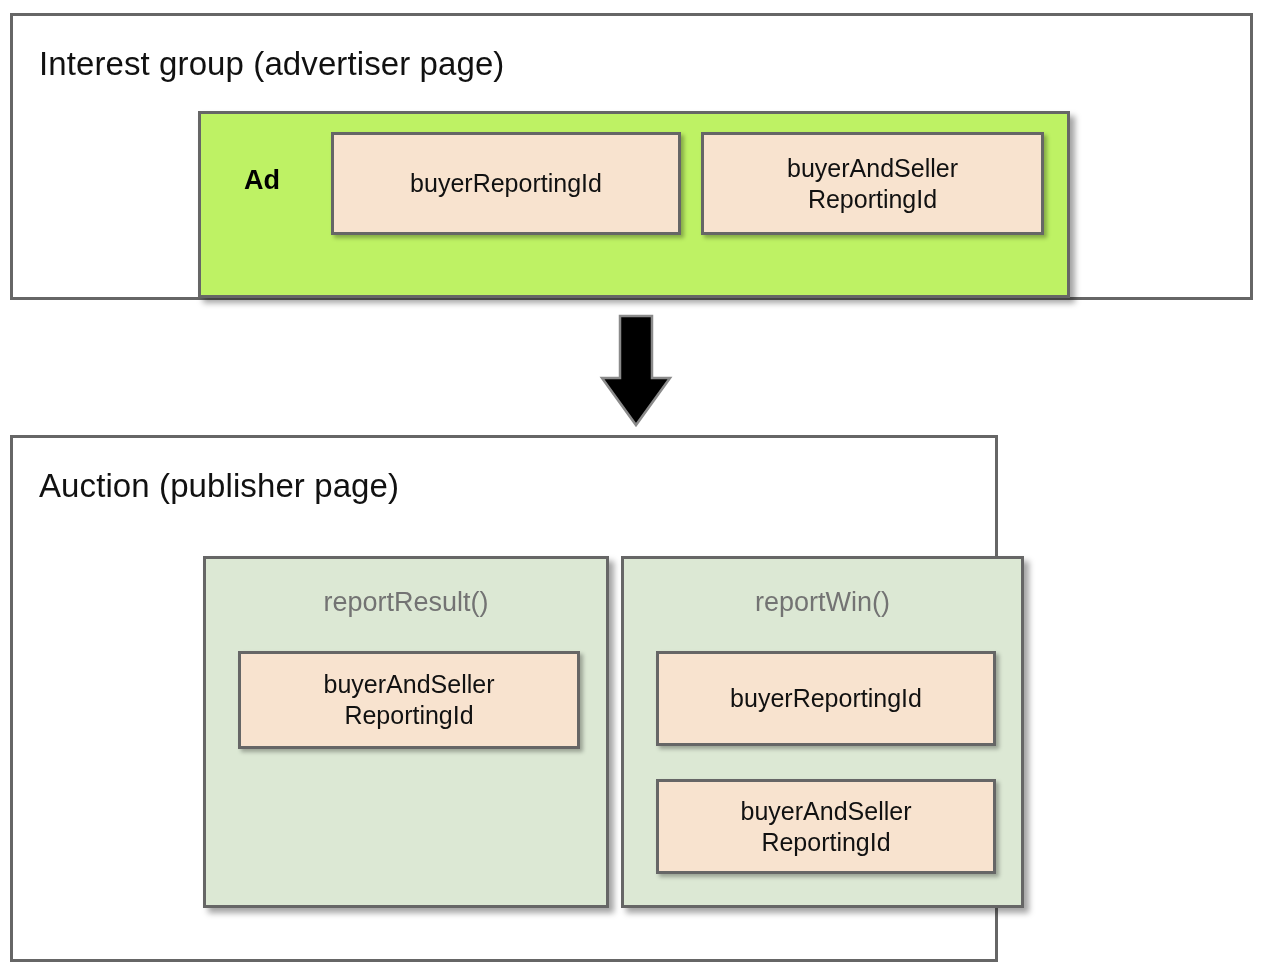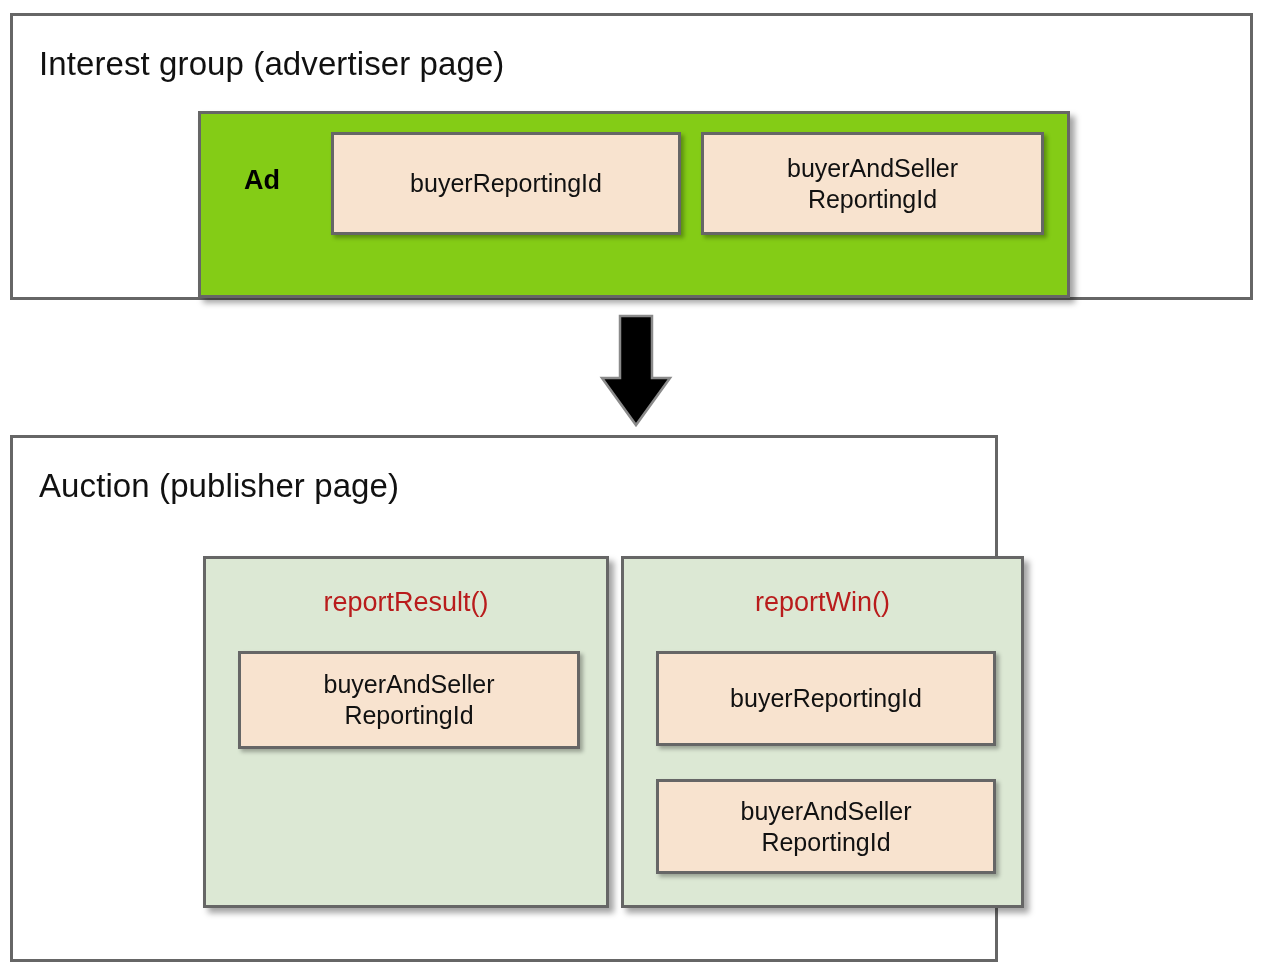--- a/index.html
+++ b/index.html
@@ -55,21 +55,21 @@
   #section-interest-group .section-title { top: 29px; }
   #section-auction .section-title { top: 29px; }
 
   
   #ad-container {
     position: absolute;
     left: 185px;
     top: 95px;
     width: 872px;
     height: 187px;
-    background: #84cc16;
+    background: #bef264;
     border: 3px solid #666666;
     box-sizing: border-box;
     box-shadow: 5px 5px 6px rgba(0,0,0,0.36);
   }
   #ad-label {
     position: absolute;
     left: 43px;
     top: 50px;
     font-size: 27px;
     font-weight: bold;
@@ -136,21 +136,21 @@
     height: 352px;
   }
   .fn-title {
     position: absolute;
     left: 0;
     right: 0;
     top: 27px;
     text-align: center;
     font-size: 27px;
     line-height: 33px;
-    color: #b91c1c;
+    color: #737373;
   }
 
   #report-result-box .peach-box.slot-1 {
     left: 32px;
     top: 92px;
     width: 342px;
     height: 98px;
   }
   #report-win-box .peach-box.slot-1 {
     left: 32px;

